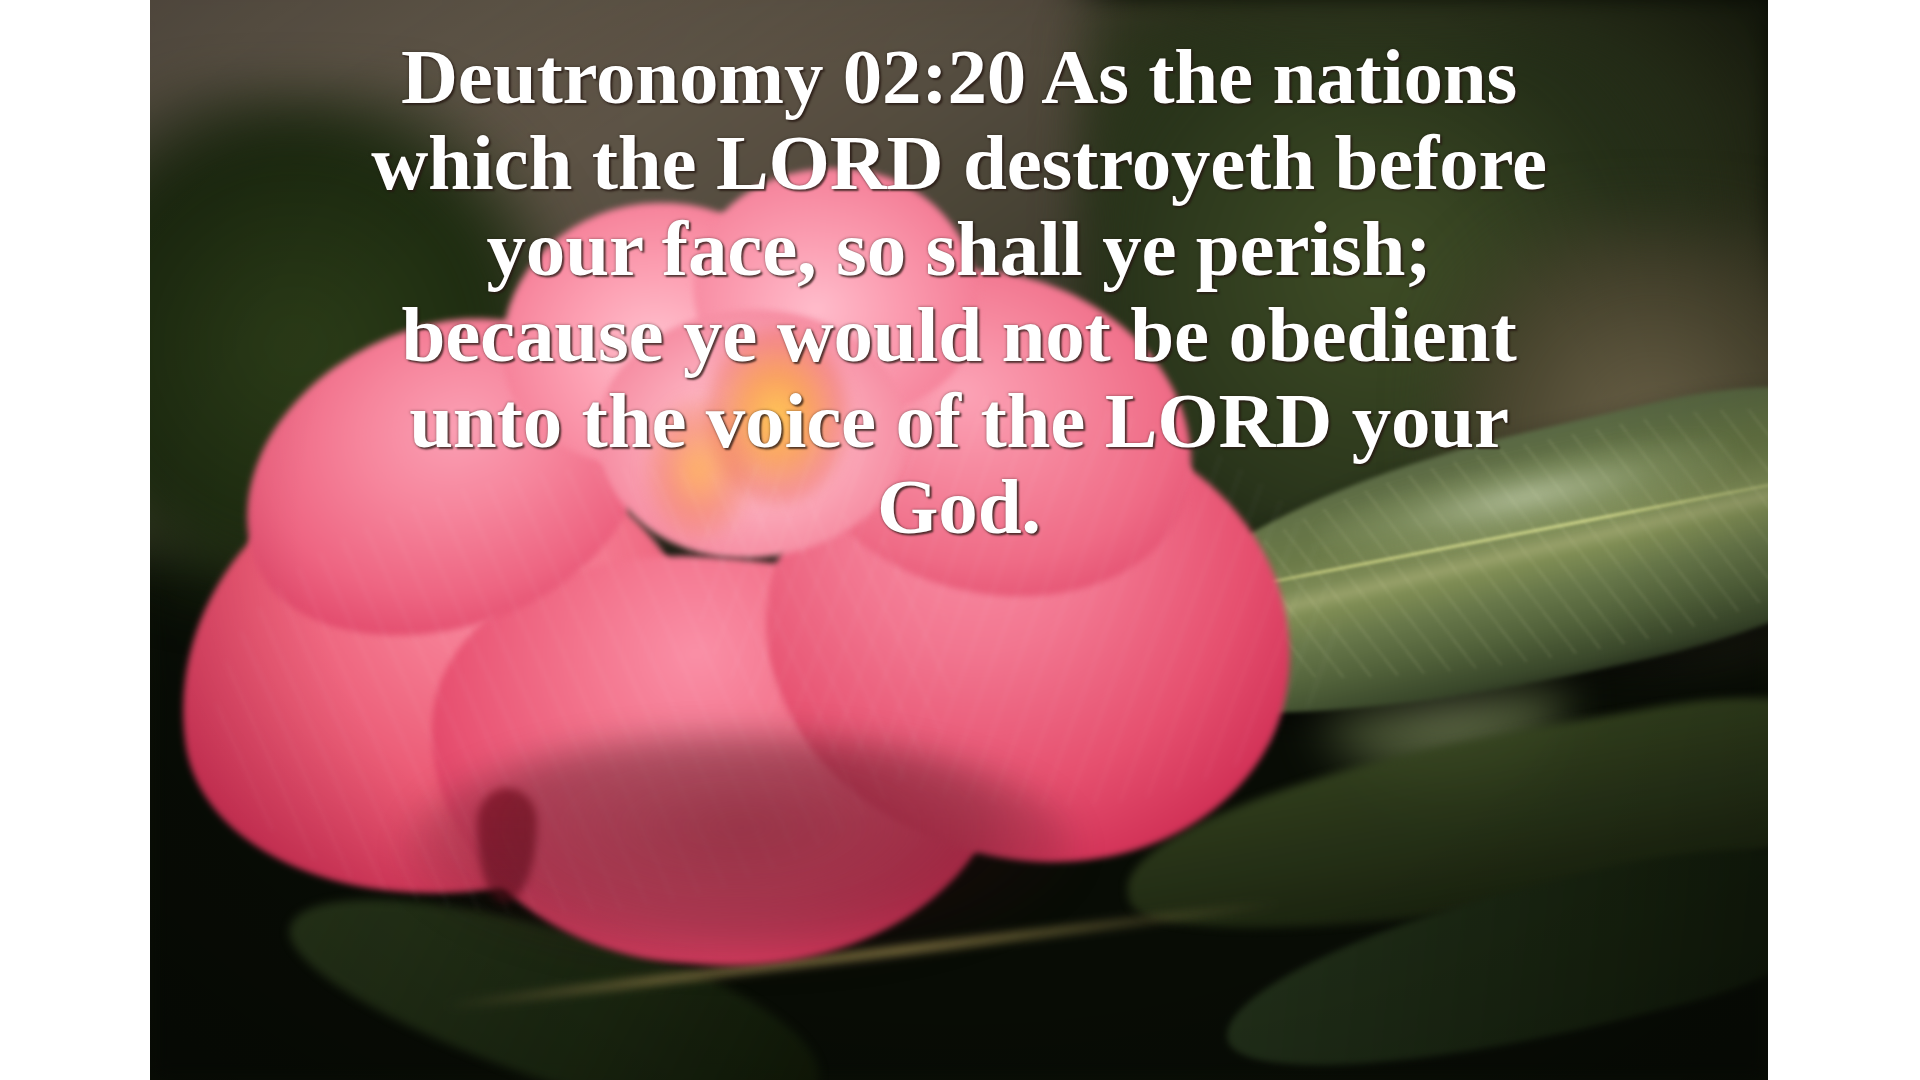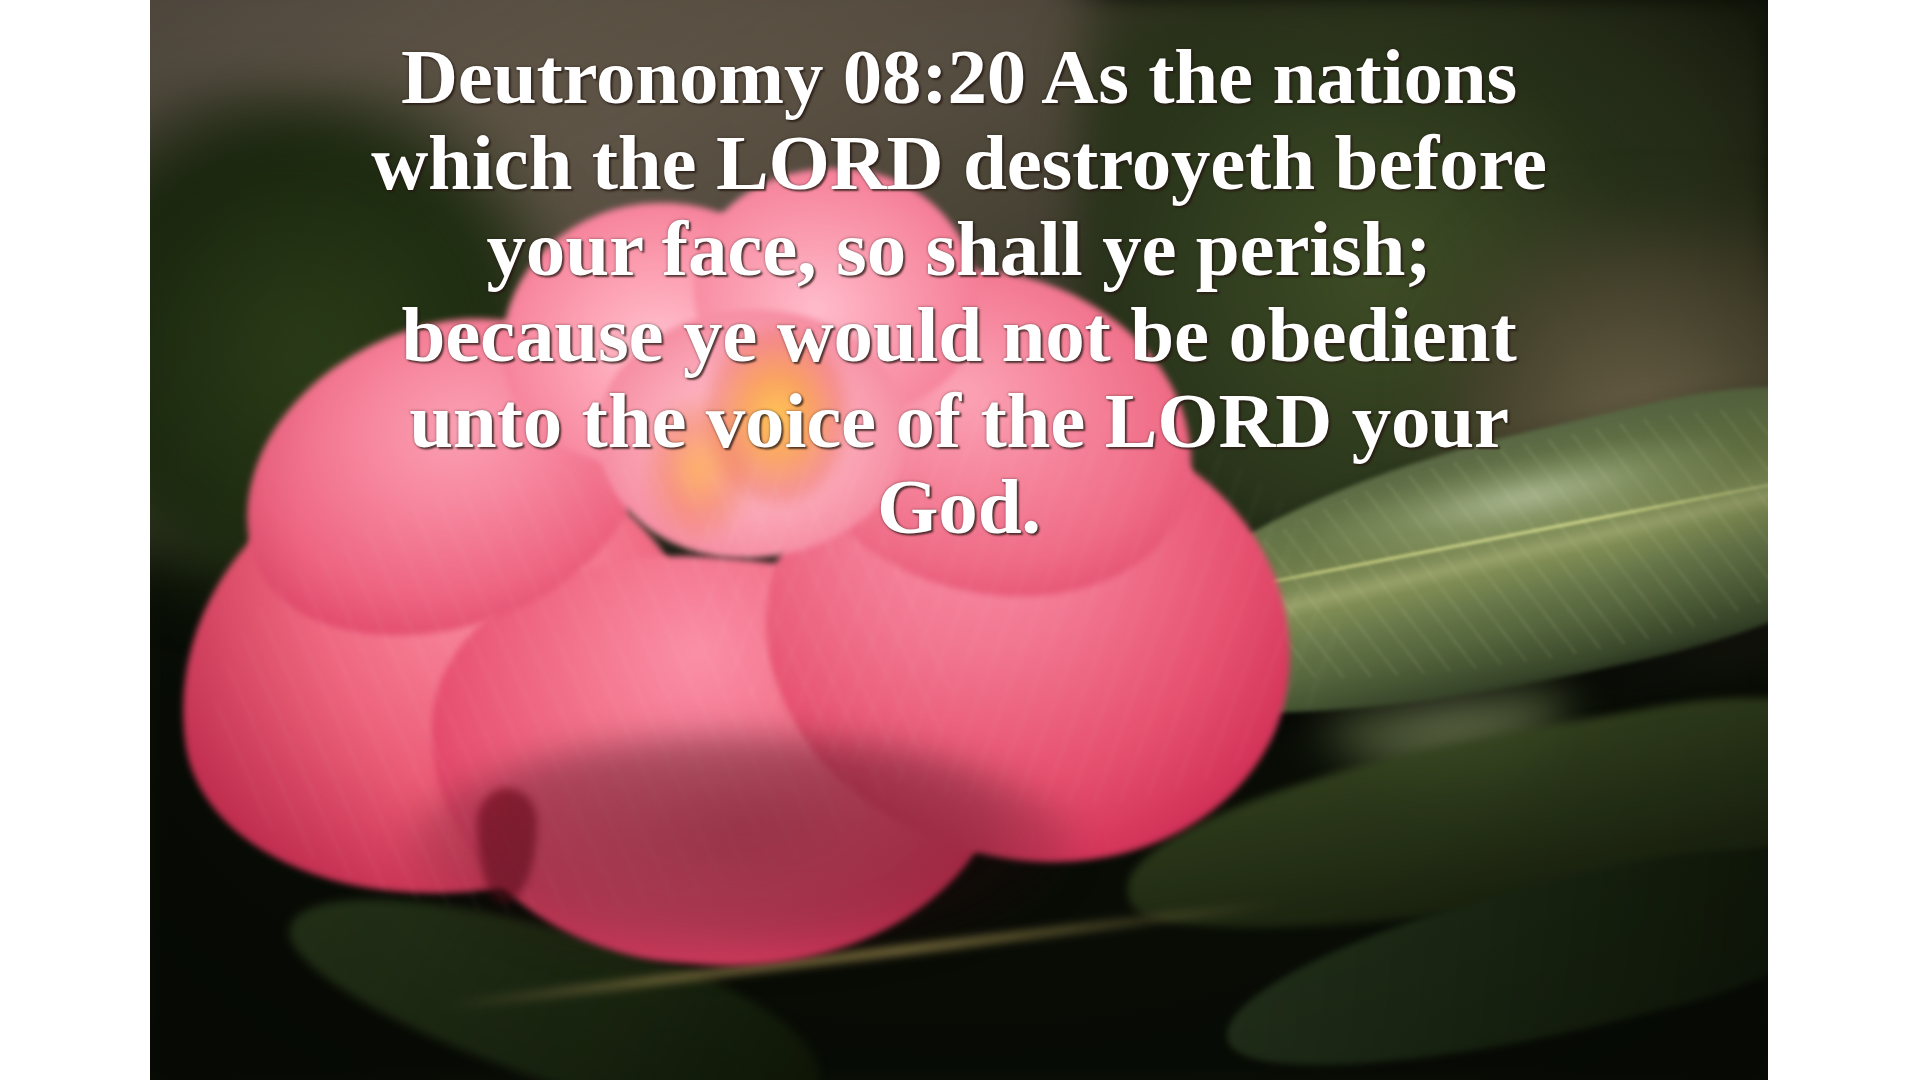--- a/index.html
+++ b/index.html
@@ -389,16 +389,16 @@
       <div class="petal-lines"></div>
       <div class="petal-lines-2"></div>
       <div class="petal-notch"></div>
       <div class="bloom-shade"></div>
     </div>
 
     <div class="vignette"></div>
   </div>
 
   <div id="verse">
-    <span class="verse-text">Deutronomy 08:20 As the nations which the LORD destroyeth before your face, so shall ye perish; because ye would not be obedient unto the voice of the LORD your God.</span>
+    <span class="verse-text">Deutronomy 02:20 As the nations which the LORD destroyeth before your face, so shall ye perish; because ye would not be obedient unto the voice of the LORD your God.</span>
   </div>
 
 </div>
 
 </body></html>

